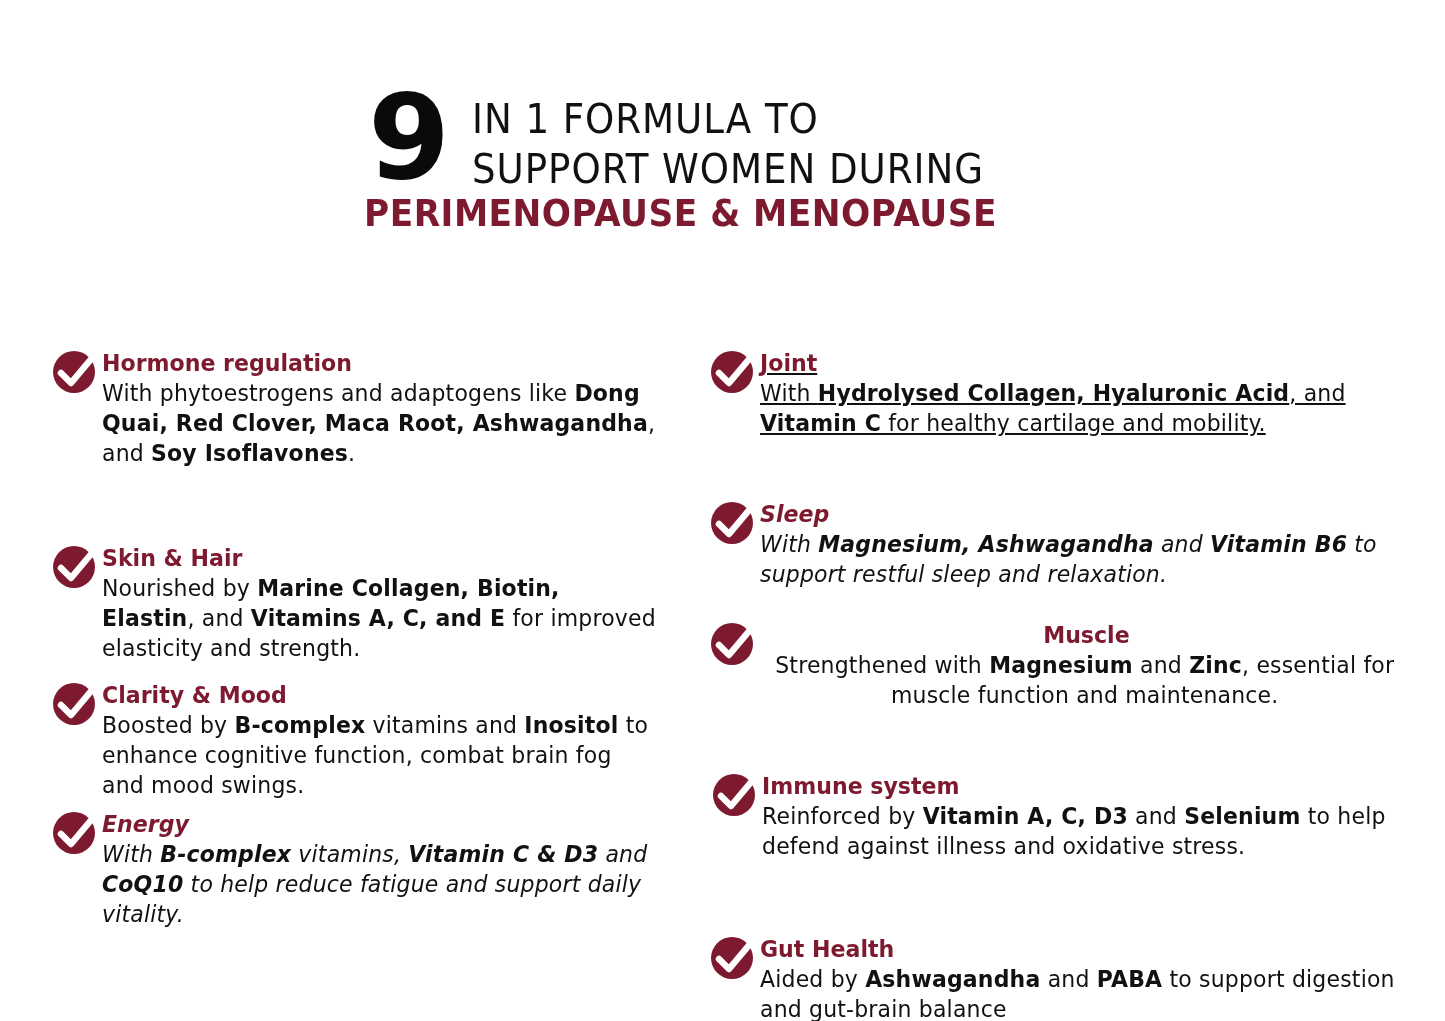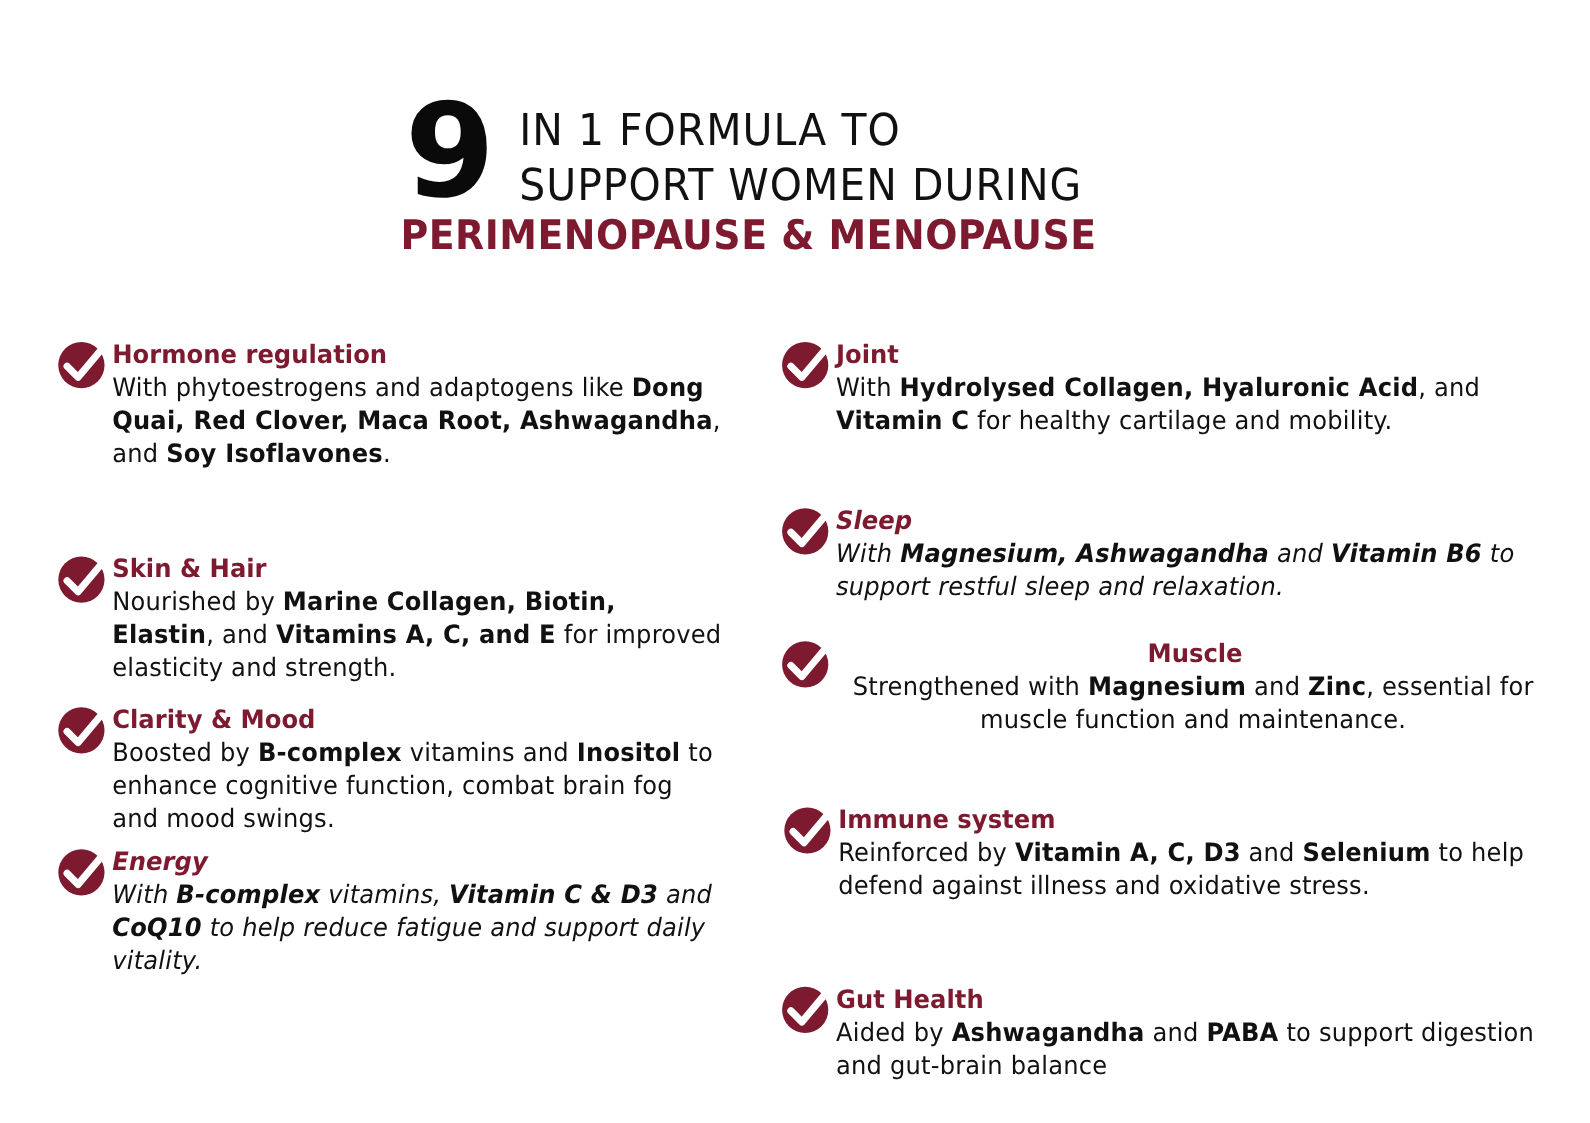--- a/index.html
+++ b/index.html
@@ -21,21 +21,21 @@
     }
     .subhead {
       position: absolute; left: 2px; top: 110px;
       font-family: "DejaVu Sans", sans-serif; font-weight: bold;
       font-size: 37px; line-height: 44px; color: #7d1a2f; letter-spacing: 0.5px;
       transform: scaleX(0.93); transform-origin: left top; white-space: nowrap;
     }
     .col { position: absolute; top: 308px; }
     .col-left { left: 52px; width: 600px; }
     .col-right { left: 710px; width: 700px; }
-    .benefit { position: relative; padding-left: 50px; }
+    .benefit { position: relative; padding-left: 50px; margin-top: 40px; }
     .check {
       position: absolute; left: 0; top: 0; width: 48px; height: 48px;
     }
     .benefit-title {
       font-family: "DejaVu Sans", sans-serif; font-weight: bold;
       font-size: 23px; line-height: 30px; color: #7d1a2f;
       transform: scaleX(0.96); transform-origin: left top; white-space: nowrap;
     }
     .benefit-body {
       font-family: "DejaVu Sans", sans-serif; font-size: 23px; line-height: 30.2px;
@@ -84,21 +84,21 @@
     <div class="benefit" style="position: absolute; top: 461px; left: 0px; width: 580px; font-style: italic;">
     <svg class="check" viewBox="0 0 48 48">
       <circle cx="22" cy="24" r="21" fill="#7d1a2f"></circle>
       <path d="M9 25 L19 35 L40 10" stroke="#ffffff" stroke-width="6.5" fill="none" stroke-linecap="round" stroke-linejoin="round"></path>
     </svg>
     <div class="benefit-title">Energy</div>
     <div class="benefit-body"><span>With </span><b>B-complex</b><span> vitamins, </span><b>Vitamin C &amp; D3</b><span> and </span><b>CoQ10</b><span> to help reduce fatigue and support daily vitality.</span></div>
   </div>
   </div>
 <div class="col col-right">
-    <div class="benefit" style="position: absolute; top: 0px; left: 0px; width: 680px;">
+    <div class="benefit" style="position: absolute; top: 0px; left: 0px; width: 680px; text-decoration: underline;">
     <svg class="check" viewBox="0 0 48 48">
       <circle cx="22" cy="24" r="21" fill="#7d1a2f"></circle>
       <path d="M9 25 L19 35 L40 10" stroke="#ffffff" stroke-width="6.5" fill="none" stroke-linecap="round" stroke-linejoin="round"></path>
     </svg>
     <div class="benefit-title">Joint</div>
     <div class="benefit-body"><span>With </span><b>Hydrolysed Collagen, Hyaluronic Acid</b><span>, and </span><b>Vitamin C</b><span> for healthy cartilage and mobility.</span></div>
   </div>
     <div class="benefit" style="position: absolute; top: 151px; left: 0px; width: 680px; font-style: italic;">
     <svg class="check" viewBox="0 0 48 48">
       <circle cx="22" cy="24" r="21" fill="#7d1a2f"></circle>

